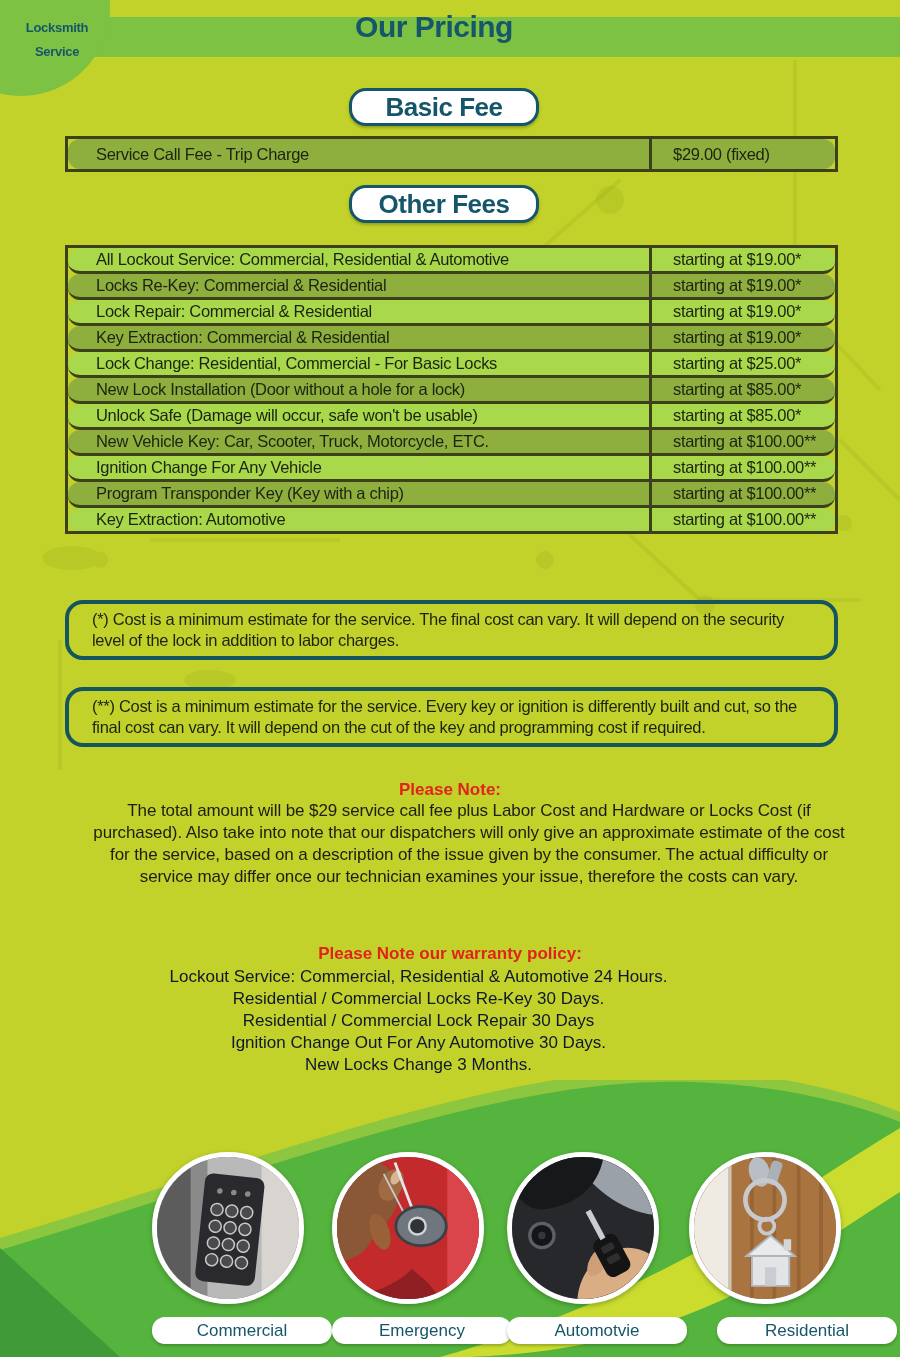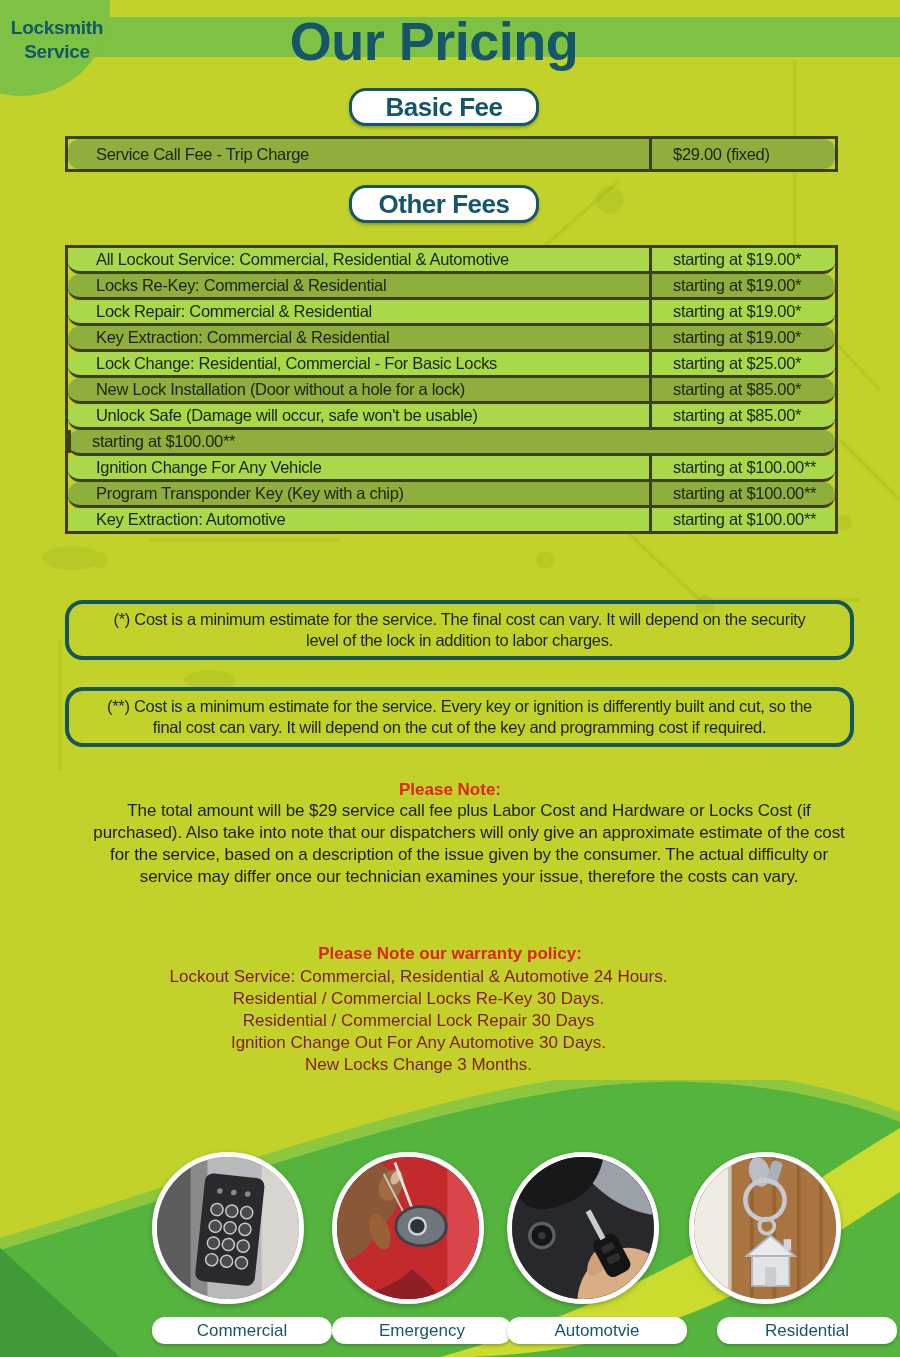--- a/index.html
+++ b/index.html
@@ -7,43 +7,43 @@
     --row-light:#a9d84b; --row-dark:#8eae3e; --table-border:#3b421b;
     --note-border:#14555e; --ink:#1c2410; --white:#ffffff;
     --bottom-green:#55b43e; --bottom-green-light:#8cc73f; --bottom-green-dark:#3f9a37; --swoosh:#cbdc2f;
   }
   html,body{margin:0;padding:0;}
   body{font-family:"Liberation Sans", sans-serif;}
   .page{position:relative;width:900px;height:1357px;background:var(--background);overflow:hidden;}
   .deco{position:absolute;left:0;top:0;z-index:0;}
   .band{position:absolute;left:0;top:17px;width:900px;height:40px;background:var(--band);z-index:1;}
   .logo-circle{position:absolute;left:-68px;top:-82px;width:178px;height:178px;border-radius:50%;background:var(--band);z-index:2;}
-  .logo-text{position:absolute;left:4px;top:16px;width:106px;text-align:center;font-weight:bold;font-size:19px;line-height:24px;color:var(--teal);z-index:3;letter-spacing:-0.3px;}
-  .title{position:absolute;left:0;top:10px;width:868px;margin:0;text-align:center;font-size:54px;font-weight:800;color:var(--teal);z-index:3;letter-spacing:-0.5px;}
+  .logo-text{position:absolute;left:4px;top:16px;width:106px;text-align:center;font-weight:bold;font-size:13px;line-height:24px;color:var(--teal);z-index:3;letter-spacing:-0.3px;}
+  .title{position:absolute;left:0;top:10px;width:868px;margin:0;text-align:center;font-size:30px;font-weight:800;color:var(--teal);z-index:3;letter-spacing:-0.5px;}
   .pill{position:absolute;left:349px;width:184px;height:32px;background:var(--white);border:3px solid var(--teal);border-radius:17px;text-align:center;line-height:32px;font-size:26px;font-weight:800;color:var(--teal);z-index:3;box-shadow:0 2px 3px rgba(40,50,0,.3);letter-spacing:-0.5px;}
   #basic-pill{top:88px;}
   #other-pill{top:185px;}
   .feetable{position:absolute;left:65px;width:767px;border:3px solid var(--table-border);z-index:2;}
   #basic-table{top:136px;}
   #other-table{top:245px;}
   .frow{display:flex;height:23px;line-height:23px;font-size:16.5px;color:var(--ink);letter-spacing:-0.3px;background:var(--row-dark);border-radius:12px;}
   #basic-table .frow{height:30px;line-height:30px;}
   #other-table .frow{border-bottom:3px solid var(--table-border);}
   #other-table .frow:last-child{border-bottom:none;}
   #other-table .frow:nth-child(odd){background:var(--row-light);}
   .svc{flex:1;padding-left:28px;white-space:nowrap;overflow:hidden;}
   .prc{width:162px;padding-left:21px;border-left:3px solid var(--table-border);white-space:nowrap;}
-  .note{position:absolute;left:65px;width:719px;border:4px solid var(--note-border);border-radius:18px;background:transparent;text-align:center;font-size:16.5px;line-height:21px;color:var(--ink);padding:5px 31px;z-index:2;letter-spacing:-0.3px;}
+  .note{position:absolute;left:65px;width:719px;border:4px solid var(--note-border);border-radius:18px;background:transparent;font-size:16.5px;line-height:21px;color:var(--ink);padding:5px 23px;z-index:2;letter-spacing:-0.3px;}
   #note1{top:600px;}
   #note2{top:687px;}
   .red-head{position:absolute;left:0;width:900px;text-align:center;font-size:17px;font-weight:bold;color:var(--red);z-index:2;}
   #pn-head{top:780px;}
   #wr-head{top:944px;}
   .pn-body{position:absolute;left:88px;top:800px;width:762px;margin:0;text-align:center;font-size:17px;line-height:22px;color:#1d1d12;z-index:2;letter-spacing:-0.1px;}
-  .warranty{position:absolute;left:0;top:966px;width:837px;text-align:center;font-size:17px;line-height:22px;color:#7f1d1d;z-index:2;}
+  .warranty{position:absolute;left:0;top:966px;width:837px;text-align:center;font-size:17px;line-height:22px;color:#0f172a;z-index:2;}
   .bottom-svg{position:absolute;left:0;top:1080px;z-index:1;}
   .photo-circle{position:absolute;top:1152px;width:142px;height:142px;border:5px solid var(--white);border-radius:50%;overflow:hidden;z-index:3;box-shadow:0 2px 5px rgba(20,60,10,.35);background:#888;}
   #circle-0{left:152px;} #circle-1{left:332px;} #circle-2{left:507px;} #circle-3{left:689px;}
   .cat-label{position:absolute;top:1317px;width:180px;height:27px;background:var(--white);border-radius:13px;text-align:center;line-height:27px;font-size:17px;color:var(--teal);z-index:4;box-shadow:0 2px 3px rgba(20,60,10,.3);cursor:pointer;}
   #label-0{left:152px;} #label-1{left:332px;} #label-2{left:507px;} #label-3{left:689px;margin-left:28px;}
 </style>
 </head>
 <body>
 
 <div class="page">
@@ -114,20 +114,21 @@
       </div>
     <div class="frow">
         <span class="svc">New Lock Installation (Door without a hole for a lock)</span>
         <span class="prc">starting at $85.00*</span>
       </div>
     <div class="frow">
         <span class="svc">Unlock Safe (Damage will occur, safe won't be usable)</span>
         <span class="prc">starting at $85.00*</span>
       </div>
     <div class="frow">
+        <span class="svc">New Vehicle Key: Car, Scooter, Truck, Motorcycle, ETC.</span>
         <span class="prc">starting at $100.00**</span>
       </div>
     <div class="frow">
         <span class="svc">Ignition Change For Any Vehicle</span>
         <span class="prc">starting at $100.00**</span>
       </div>
     <div class="frow">
         <span class="svc">Program Transponder Key (Key with a chip)</span>
         <span class="prc">starting at $100.00**</span>
       </div>

